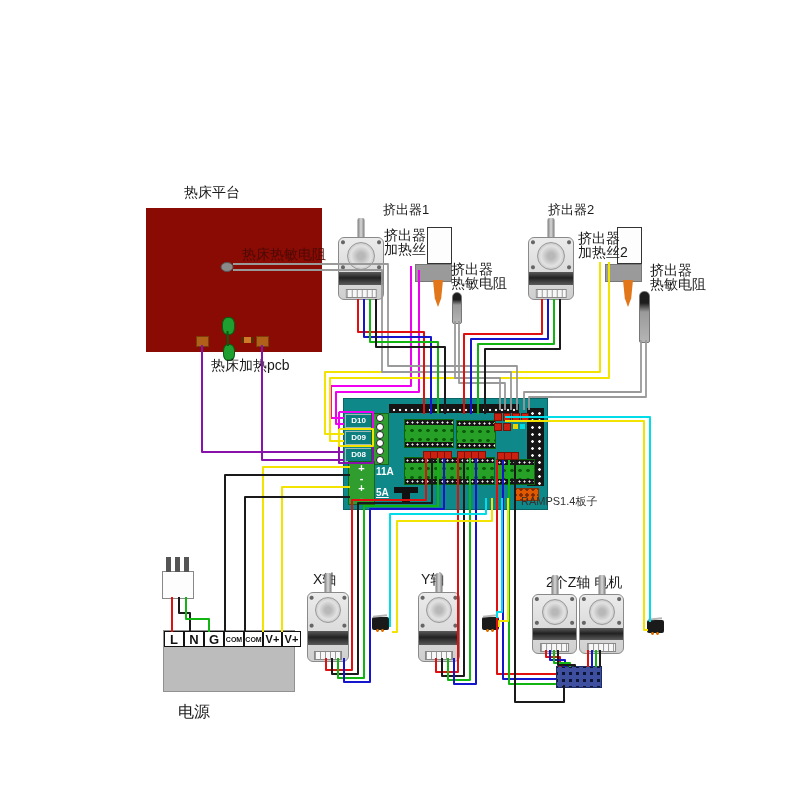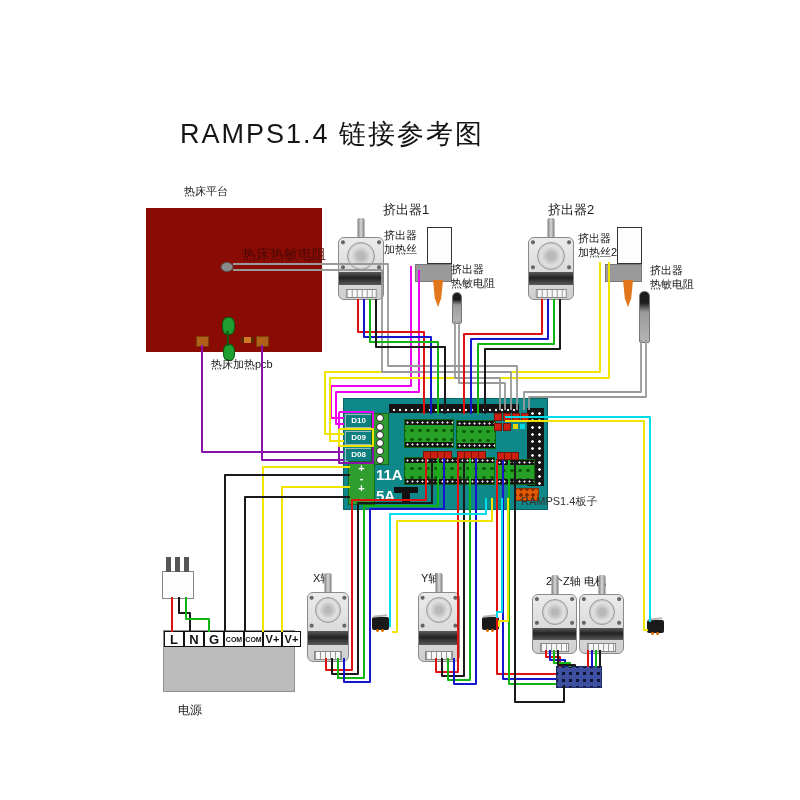--- a/index.html
+++ b/index.html
@@ -1,18 +1,18 @@
 <!DOCTYPE html>
 <html><head>
 <meta charset="utf-8">
 <style>
   html,body{margin:0;padding:0;background:#fff;}
   #canvas{position:relative;width:800px;height:800px;background:#ffffff;overflow:hidden;
           font-family:"Liberation Sans", sans-serif;color:#111;}
-  .lbl{position:absolute;font-size:11px;color:#1a1a1a;white-space:nowrap;}
+  .lbl{position:absolute;font-size:14px;color:#1a1a1a;white-space:nowrap;}
   #title{position:absolute;left:180px;top:116px;font-size:27px;letter-spacing:2px;color:#151515;}
   
   #bed{position:absolute;left:146px;top:208px;width:176px;height:144px;background:#8a0b03;}
   #bed-thermo-text{position:absolute;left:242px;top:246px;font-size:14px;color:#4a0a06;}
   .pad{position:absolute;width:11px;height:9px;background:#b06018;border:1px solid #7a3c08;}
   .ledcap{position:absolute;background:#1f9f2f;border:1px solid #0a5a12;border-radius:40%;}
   #bed-res{position:absolute;left:241px;top:337px;width:13px;height:6px;
            background:linear-gradient(90deg,#5a2a00 20%,#d07a28 20%,#d07a28 80%,#5a2a00 80%);}
   
   .motor{position:absolute;}
@@ -44,21 +44,21 @@
        background-position:2px 2px;}
   .hdr2{background-size:7px 7px;}
   .dlab{position:absolute;left:345px;width:25px;height:12px;background:#0d7f7f;border:1px solid #9fb8b8;
         color:#fff;font-size:8px;font-weight:bold;text-align:center;line-height:12px;}
   #gstrip{position:absolute;left:371px;top:413px;width:16px;height:50px;background:#2f9e2f;border:1px solid #14661b;
           display:flex;flex-direction:column;align-items:center;justify-content:space-evenly;}
   #gstrip i{width:6px;height:6px;border-radius:50%;background:#fff;border:1px solid #222;}
   #pterm{position:absolute;left:348px;top:461px;width:25px;height:42px;background:#2f9e2f;border:1px solid #14661b;
          display:flex;flex-direction:column;align-items:center;justify-content:space-evenly;
          color:#fff;font-weight:bold;font-size:11px;line-height:8px;}
-  .amps{position:absolute;color:#fff;font-weight:bold;font-size:15px;}
+  .amps{position:absolute;color:#fff;font-weight:bold;font-size:10px;}
   .module{position:absolute;background-color:#27a027;border:1px solid #0c660c;
           background-image:radial-gradient(circle,#0a5e0a 1.5px,transparent 2px);
           background-size:8px 9px;background-position:3px 6px;}
   .module .pins{position:absolute;left:0;right:0;height:5px;background:#151515;
           background-image:radial-gradient(circle,#eee .8px,transparent 1.3px);background-size:5px 5px;}
   .module .pt{top:0;} .module .pb{bottom:0;}
   .rsq{position:absolute;width:6px;height:6px;background:#cc2010;border:1px solid #7a1208;}
   .ysq{position:absolute;width:5px;height:5px;background:#e8d400;}
   .csq{position:absolute;width:5px;height:5px;background:#00d8e0;}
   #oconn{position:absolute;left:515px;top:488px;width:22px;height:11px;background:#e05800;border:1px solid #8a3400;
@@ -83,21 +83,20 @@
   #adapter{position:absolute;left:556px;top:666px;width:44px;height:20px;background:#3d4f9e;border:1px solid #1c2a66;
         background-image:radial-gradient(circle,#0d1436 1.5px,transparent 2px);background-size:7px 7px;
         background-position:3px 3px;}
   #wires{position:absolute;left:0;top:0;z-index:30;pointer-events:none;}
 </style>
 </head>
 <body>
 
 <div id="canvas">
 
-  <div id="title">RAMPS1.4  链接参考图</div>
 
   <div class="lbl" style="left:184px;top:184px;">热床平台</div>
   <div id="bed"></div>
   <div id="bed-thermo-text">热床热敏电阻</div>
   <div class="pad" style="left:196px;top:336px;"></div>
   <div class="pad" style="left:256px;top:336px;"></div>
   <div id="bed-res"></div>
   <div class="ledcap" style="left:222px;top:317px;width:11px;height:16px;"></div>
   <div class="ledcap" style="left:223px;top:344px;width:10px;height:15px;"></div>
   <div class="lbl" style="left:211px;top:357px;">热床加热pcb</div>
@@ -215,21 +214,21 @@
       <div class="term big" style="width: 18px;">G</div>
       <div class="term com" style="width: 18px;">COM</div>
       <div class="term com" style="width: 17px;">COM</div>
       <div class="term vp" style="width: 17px;">V+</div>
       <div class="term vp" style="width: 17px;">V+</div>
     </div>
   <div id="plug"></div>
   <div class="prong" style="left:166px;"></div>
   <div class="prong" style="left:175px;"></div>
   <div class="prong" style="left:184px;"></div>
-  <div class="lbl" style="left:178px;top:702px;font-size:12px;">电源</div>
+  <div class="lbl" style="left:178px;top:702px;font-size:16px;">电源</div>
 
   <div class="lbl" style="left:313px;top:571px;">X轴</div>
   <div class="motor" style="left:307px;top:592px;width:42px;height:70px;">
     <div class="shaft"></div>
     <div class="body"></div>
     <div class="face" style="width:24px;height:24px;"></div>
     <div class="band"></div>
     <div class="conn"></div>
   </div>
   <div class="lbl" style="left:421px;top:571px;">Y轴</div>

